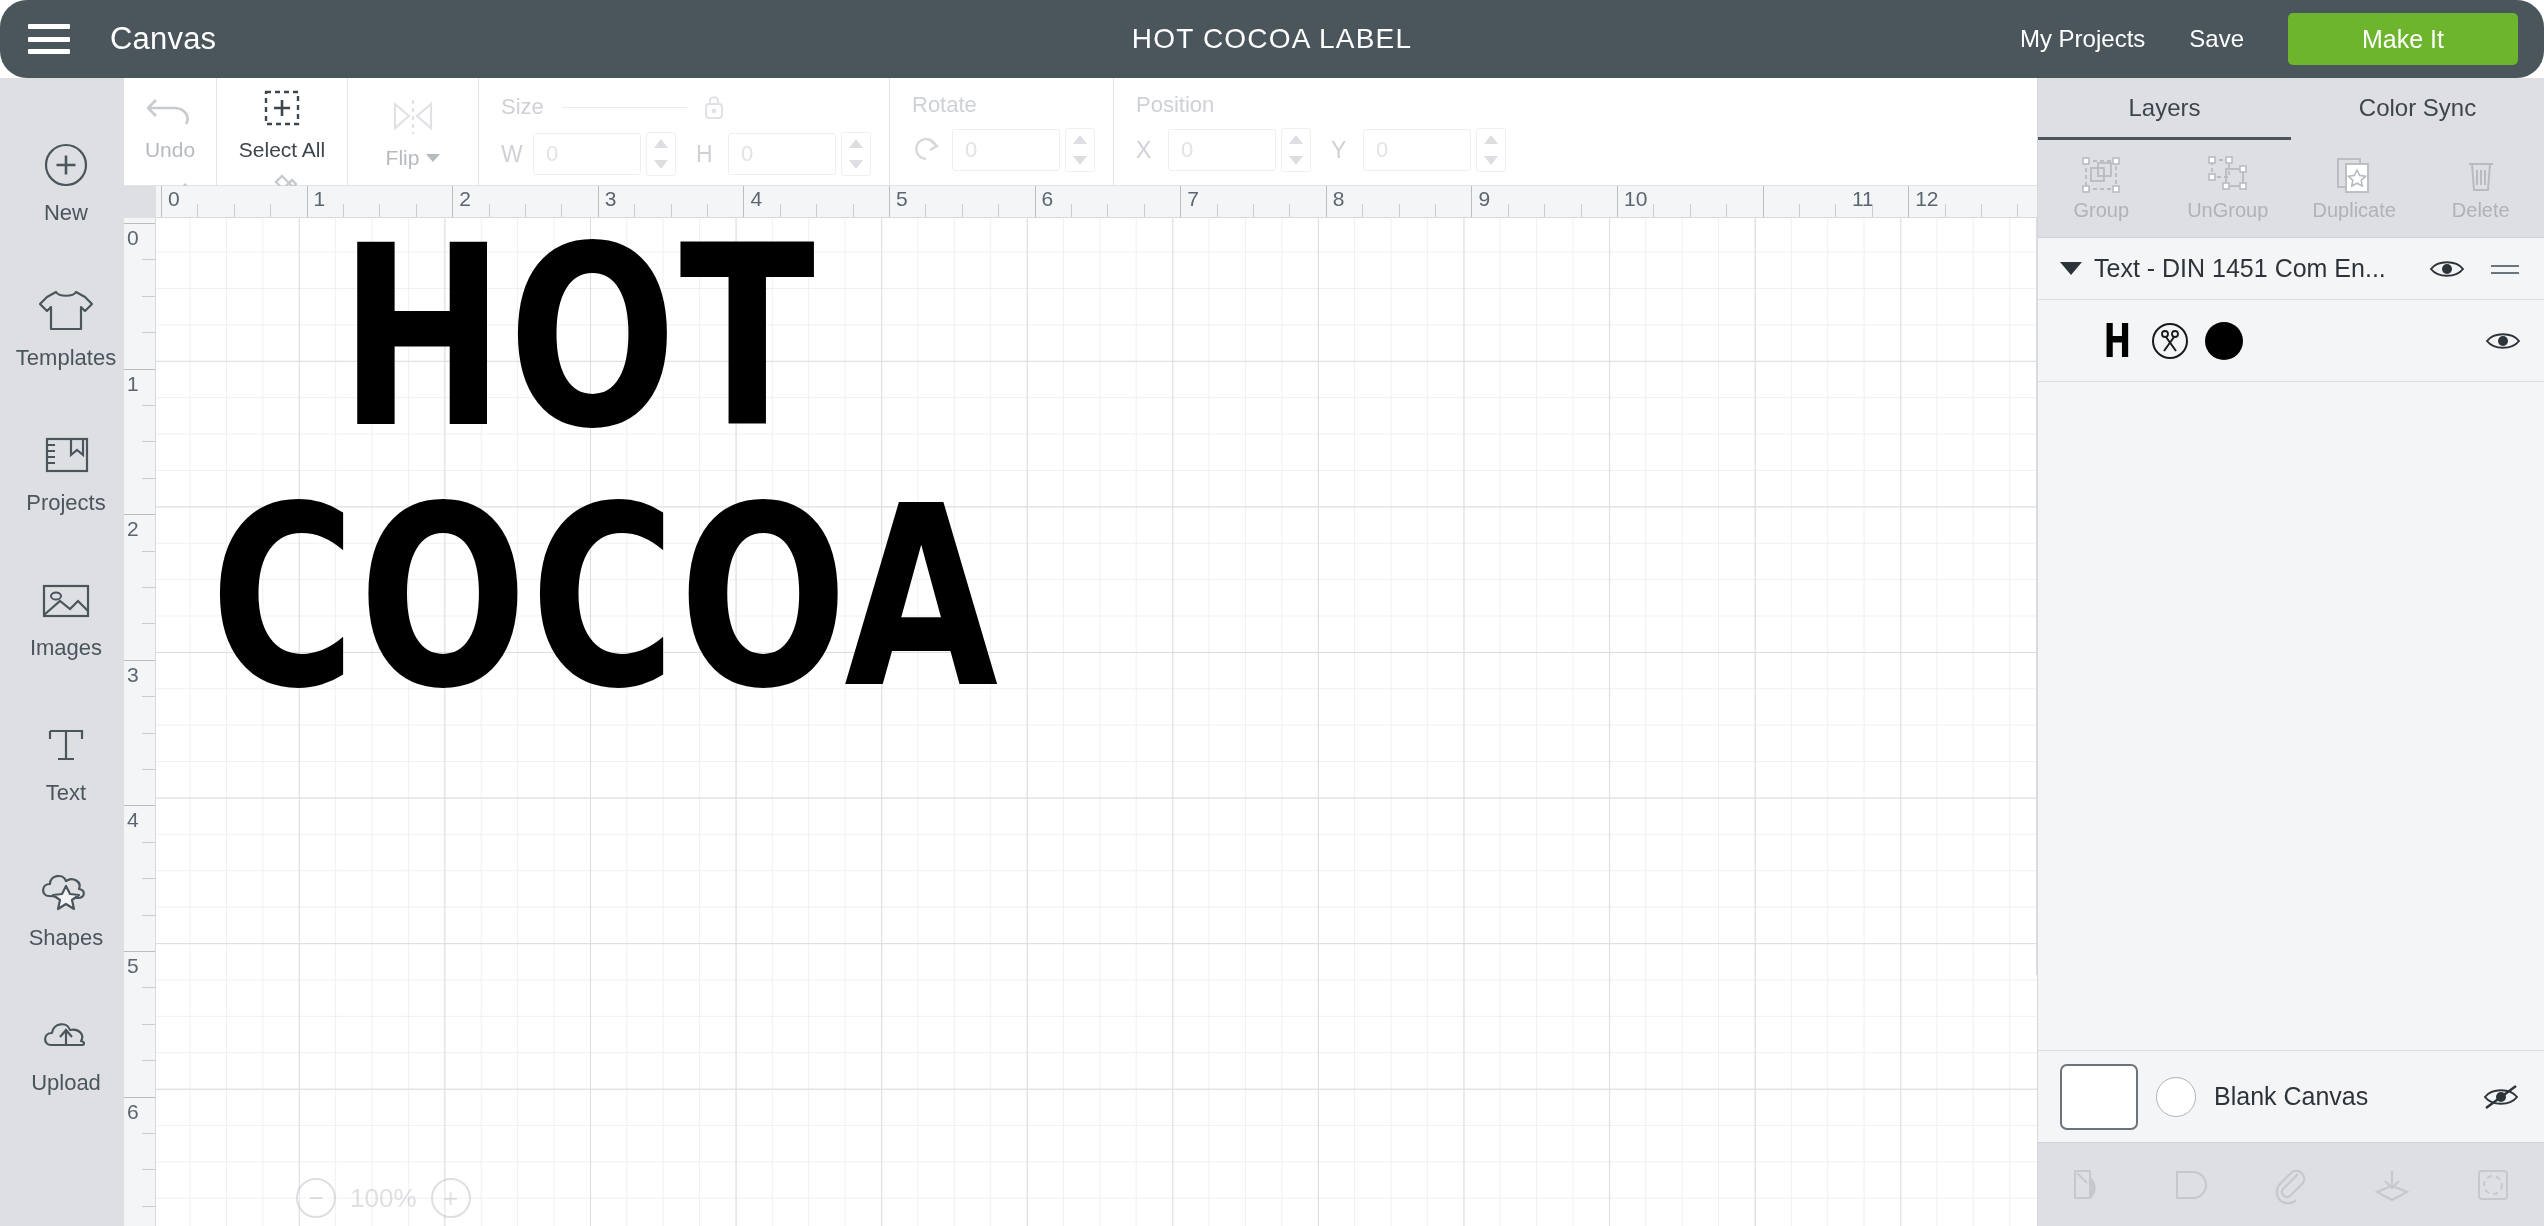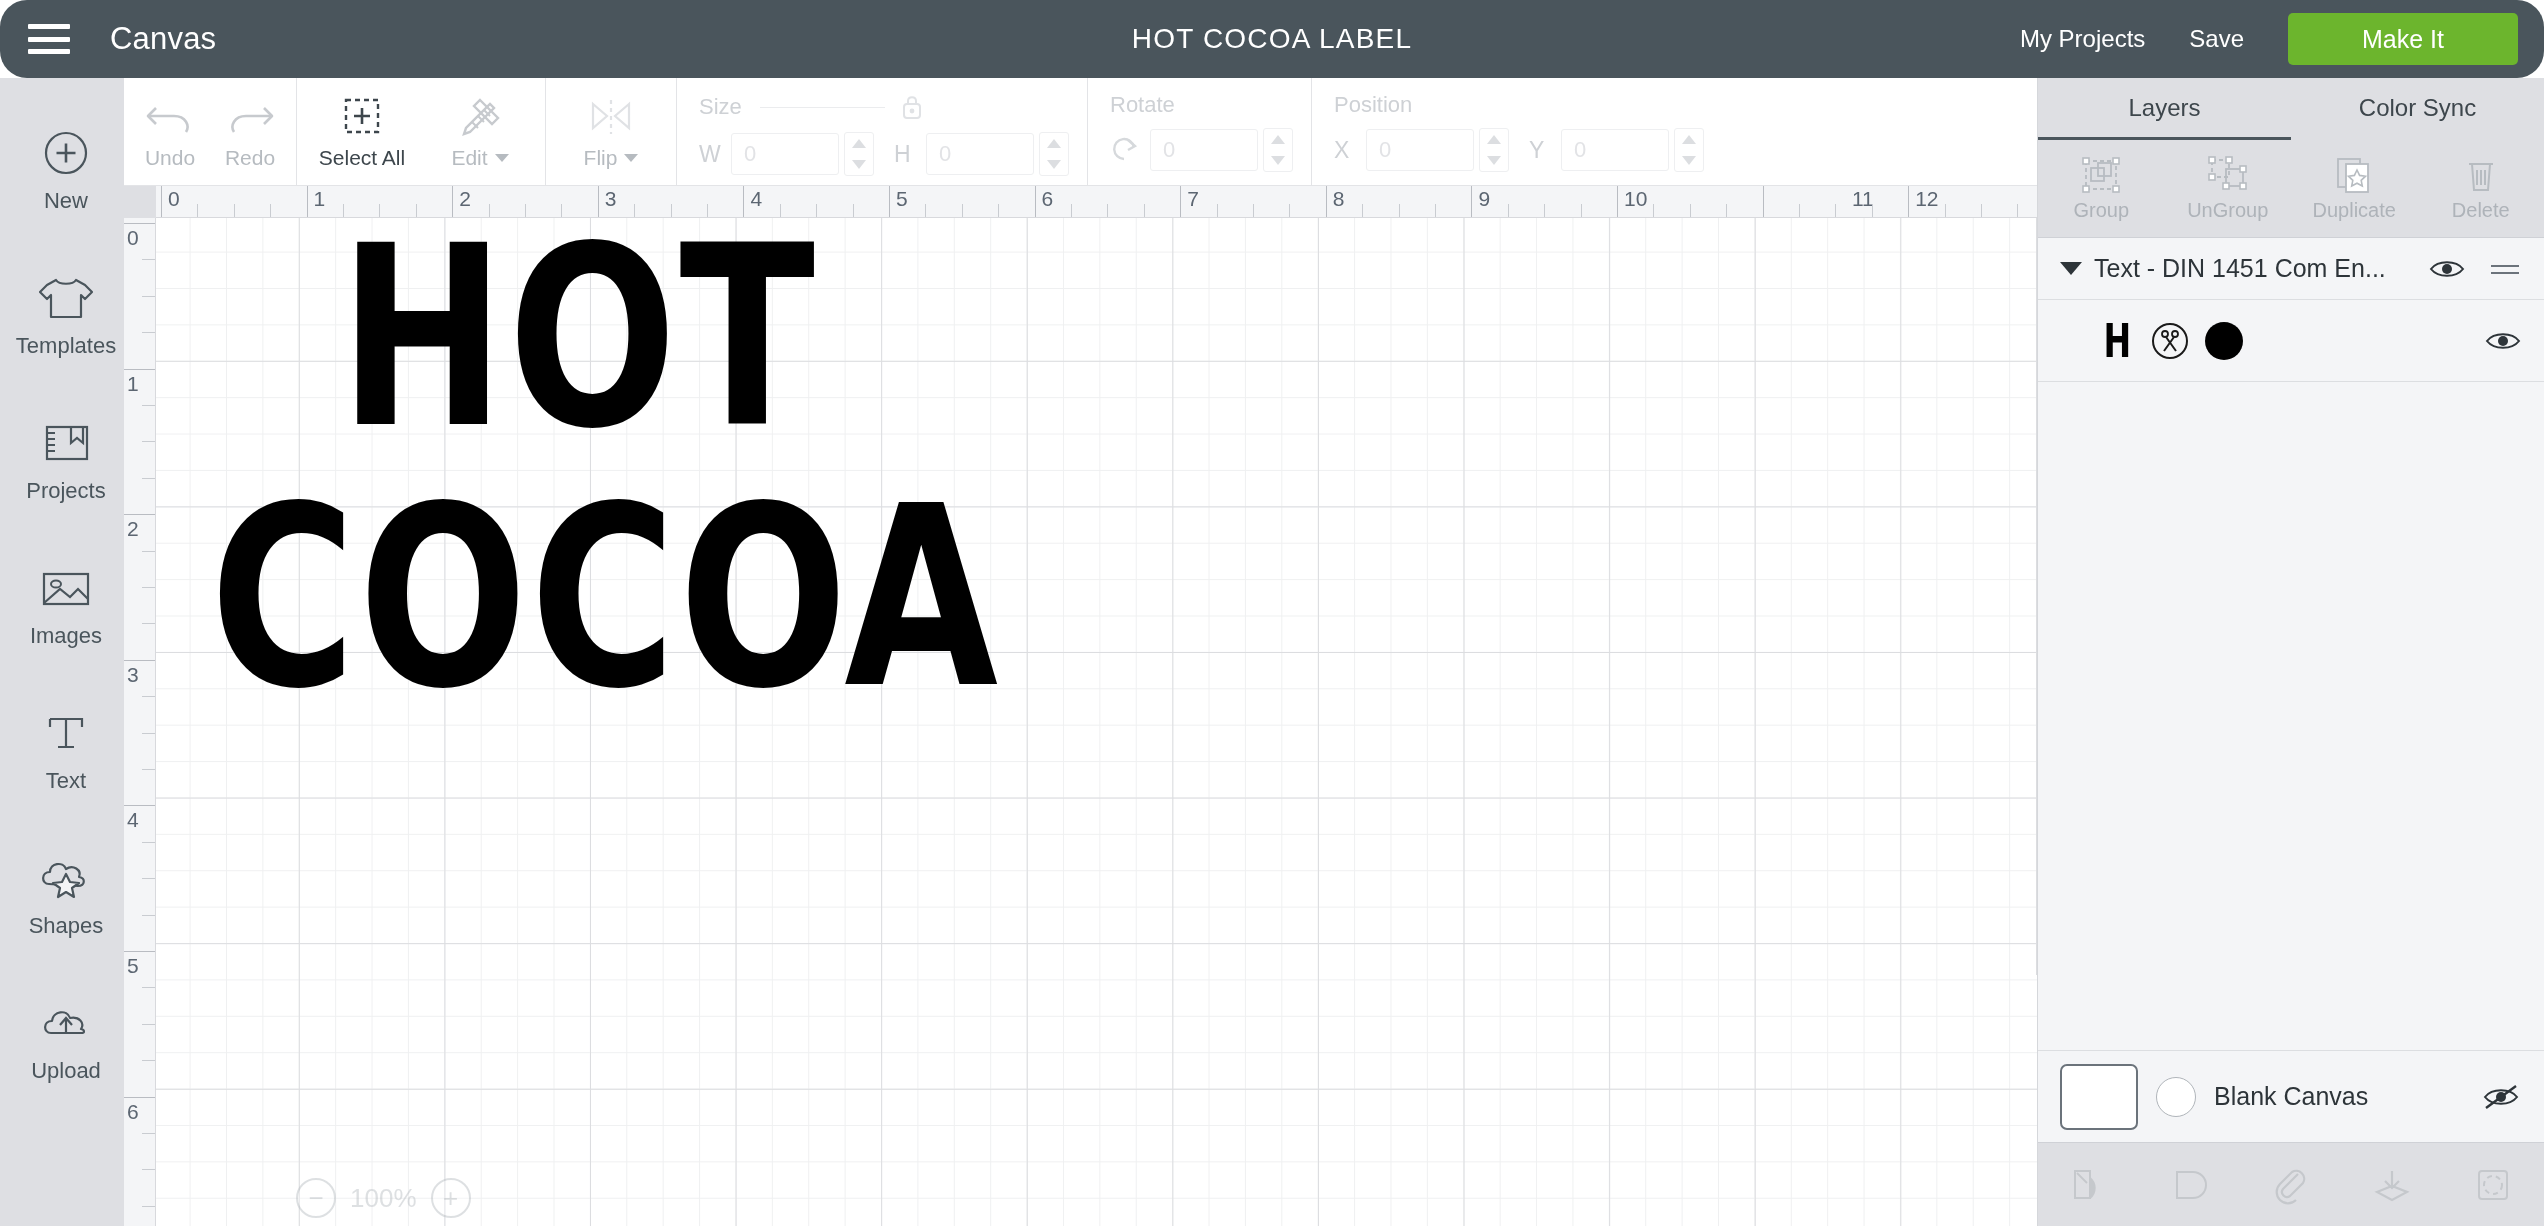--- a/index.html
+++ b/index.html
@@ -42,39 +42,39 @@
     background: #6cb52d; color: #fff; font-size: 25px;
     width: 230px; height: 52px; border-radius: 5px;
     display: flex; align-items: center; justify-content: center;
     margin-left: 22px; cursor: pointer;
   }
 
   
   .sidebar {
     position: absolute; top: 78px; left: 0; width: 132px; height: 1148px;
     background: #dedfe3; display: flex; flex-direction: column;
-    align-items: center; padding-top: 28px;
+    align-items: center; padding-top: 40px;
   }
   .sb-item {
     width: 124px; height: 145px; display: flex; flex-direction: column;
     align-items: center; justify-content: flex-start; cursor: pointer;
     padding-top: 16px;
   }
   .sb-ico { height: 62px; display: flex; align-items: center; justify-content: center; }
   .sb-label { font-size: 22px; color: #4a555c; margin-top: 4px; }
 
   
   .toolbar {
     position: absolute; top: 78px; left: 124px; width: 1913px; height: 108px;
     background: #fff; display: flex; align-items: stretch;
     border-bottom: 1px solid #e3e4e7;
   }
   .tgroup {
     display: flex; align-items: flex-start; height: 108px;
-    border-right: 1px solid #e3e4e7; padding: 0 6px;
+    border-right: 1px solid #e3e4e7; padding: 0 6px; flex-direction: column;
   }
   .tbtn {
     width: 80px; height: 100px; display: flex; flex-direction: column;
     align-items: center; justify-content: center; cursor: pointer;
   }
   .tbtn .ico { height: 52px; display: flex; align-items: flex-end; justify-content: center; }
   .tbtn .lbl { font-size: 21px; color: #b6bbc0; margin-top: 8px; white-space: nowrap; }
   .tbtn.enabled .lbl { color: #3d464c; }
   .tbtn.wide { width: 118px; }
   .tbtn.wider { width: 132px; }

